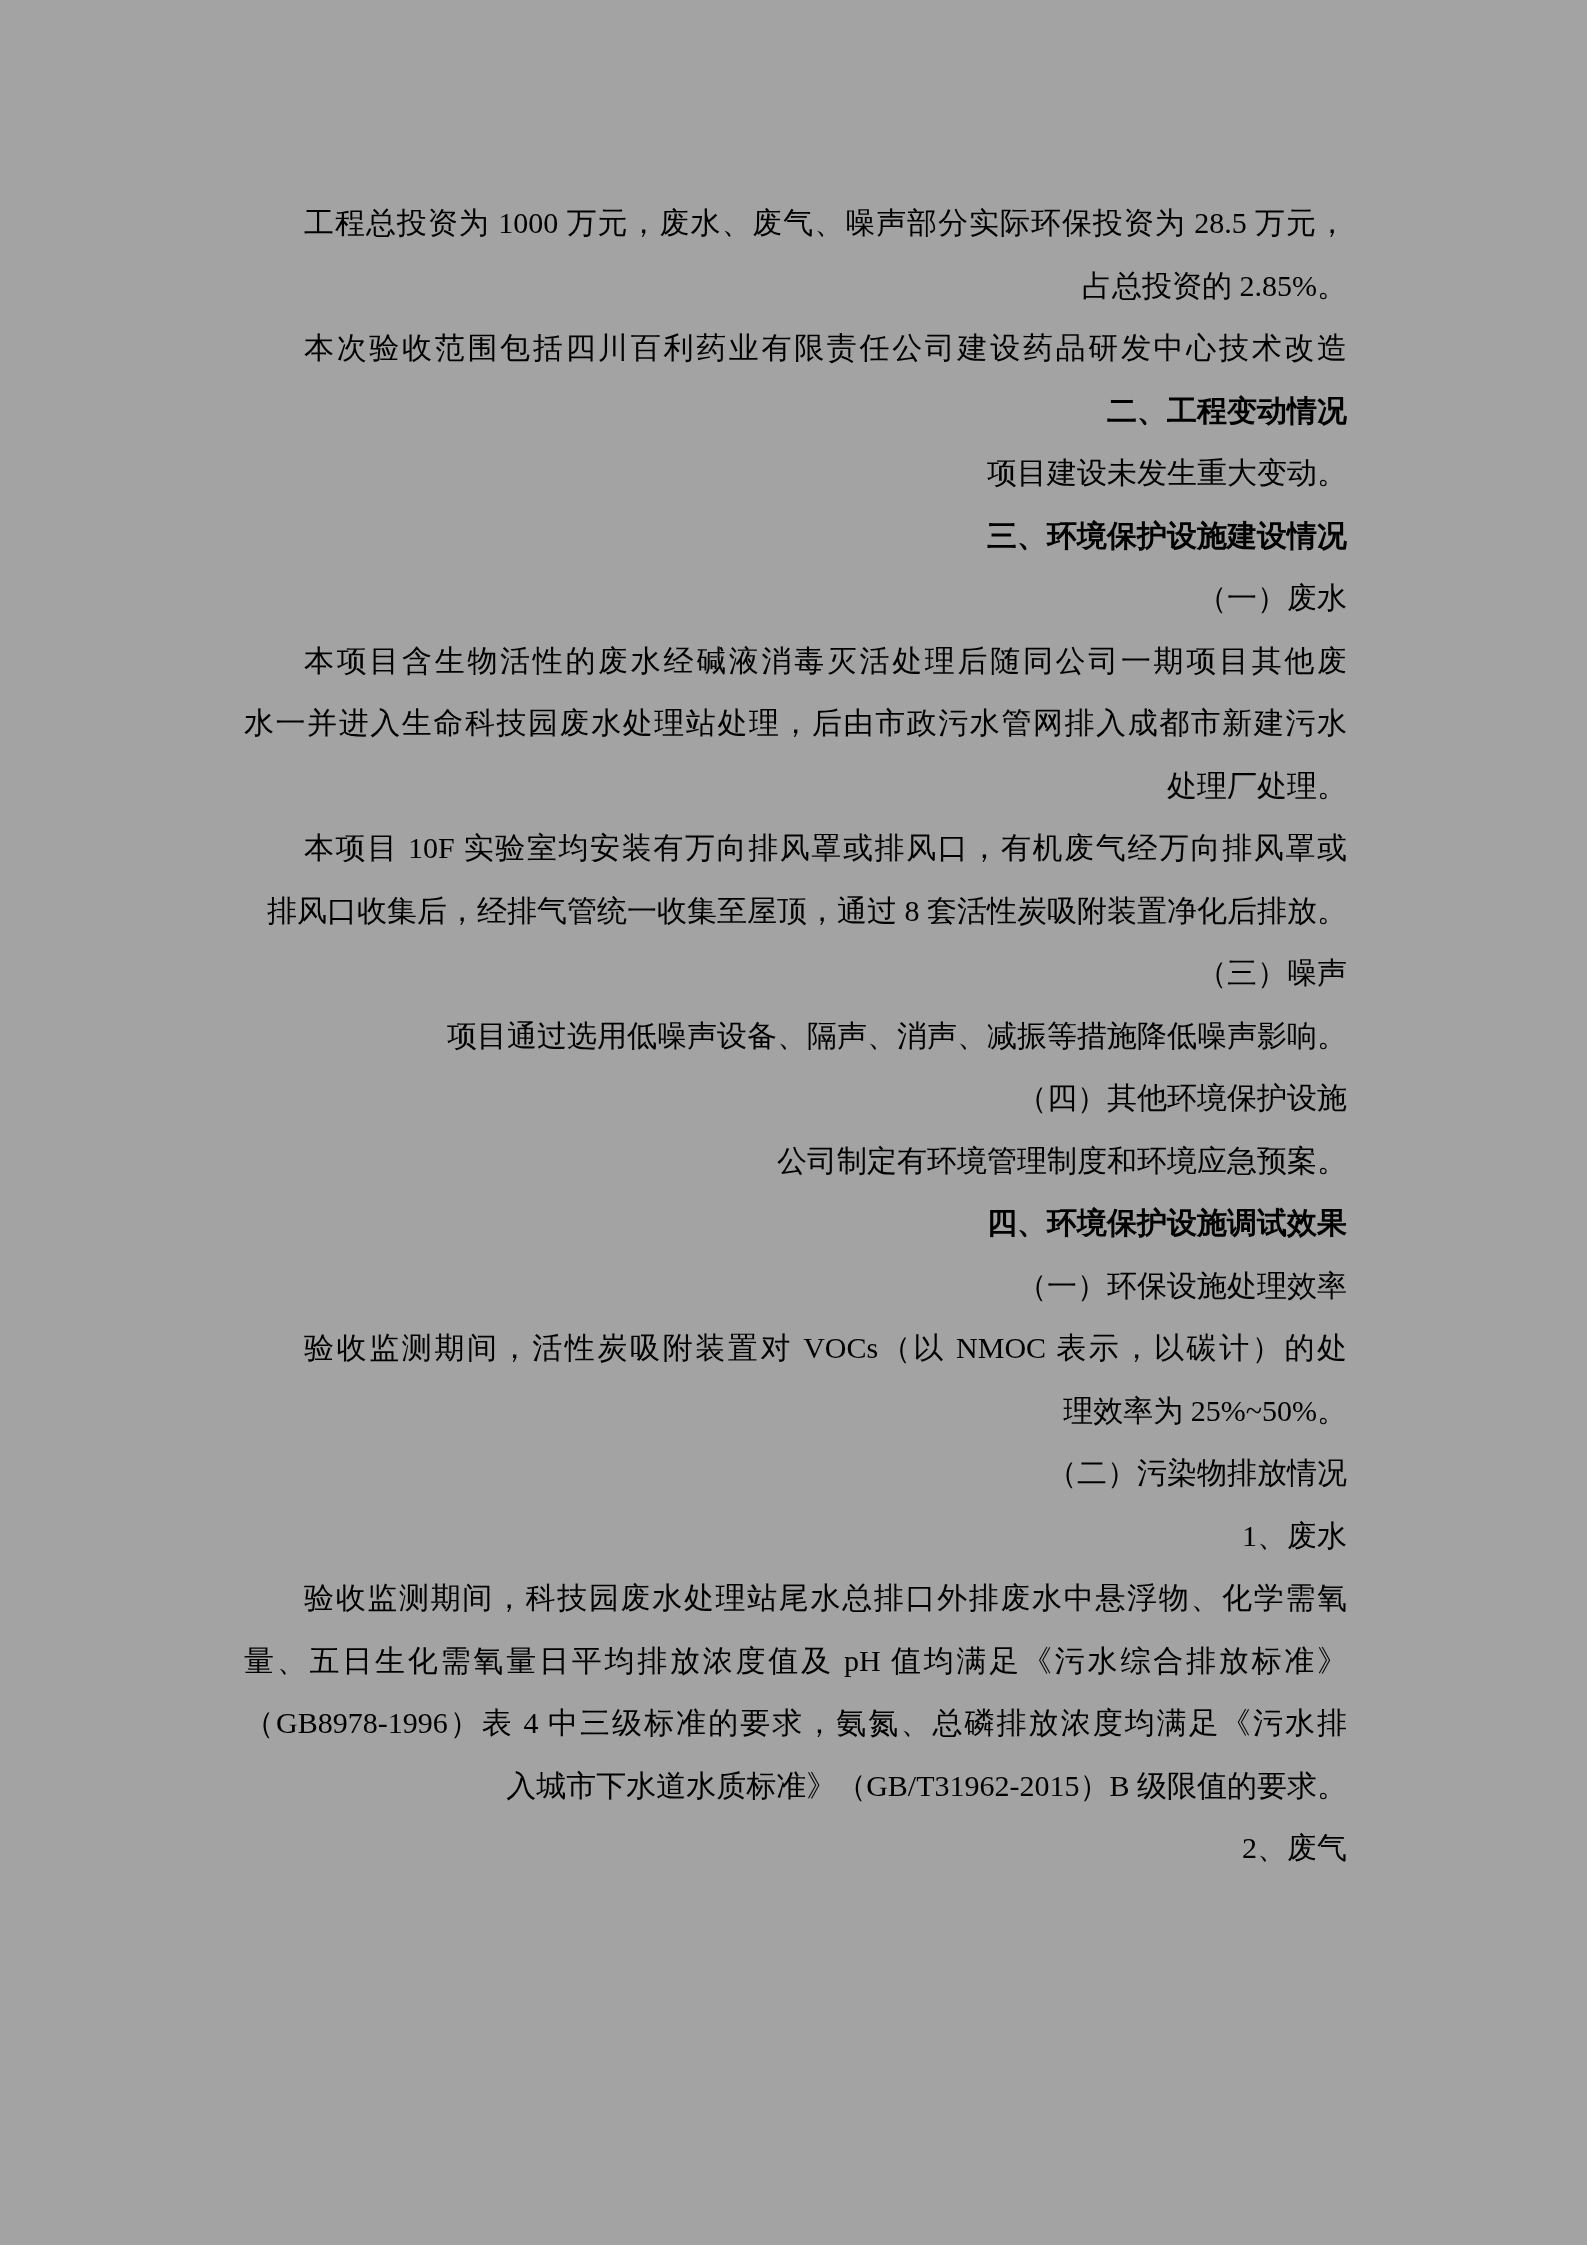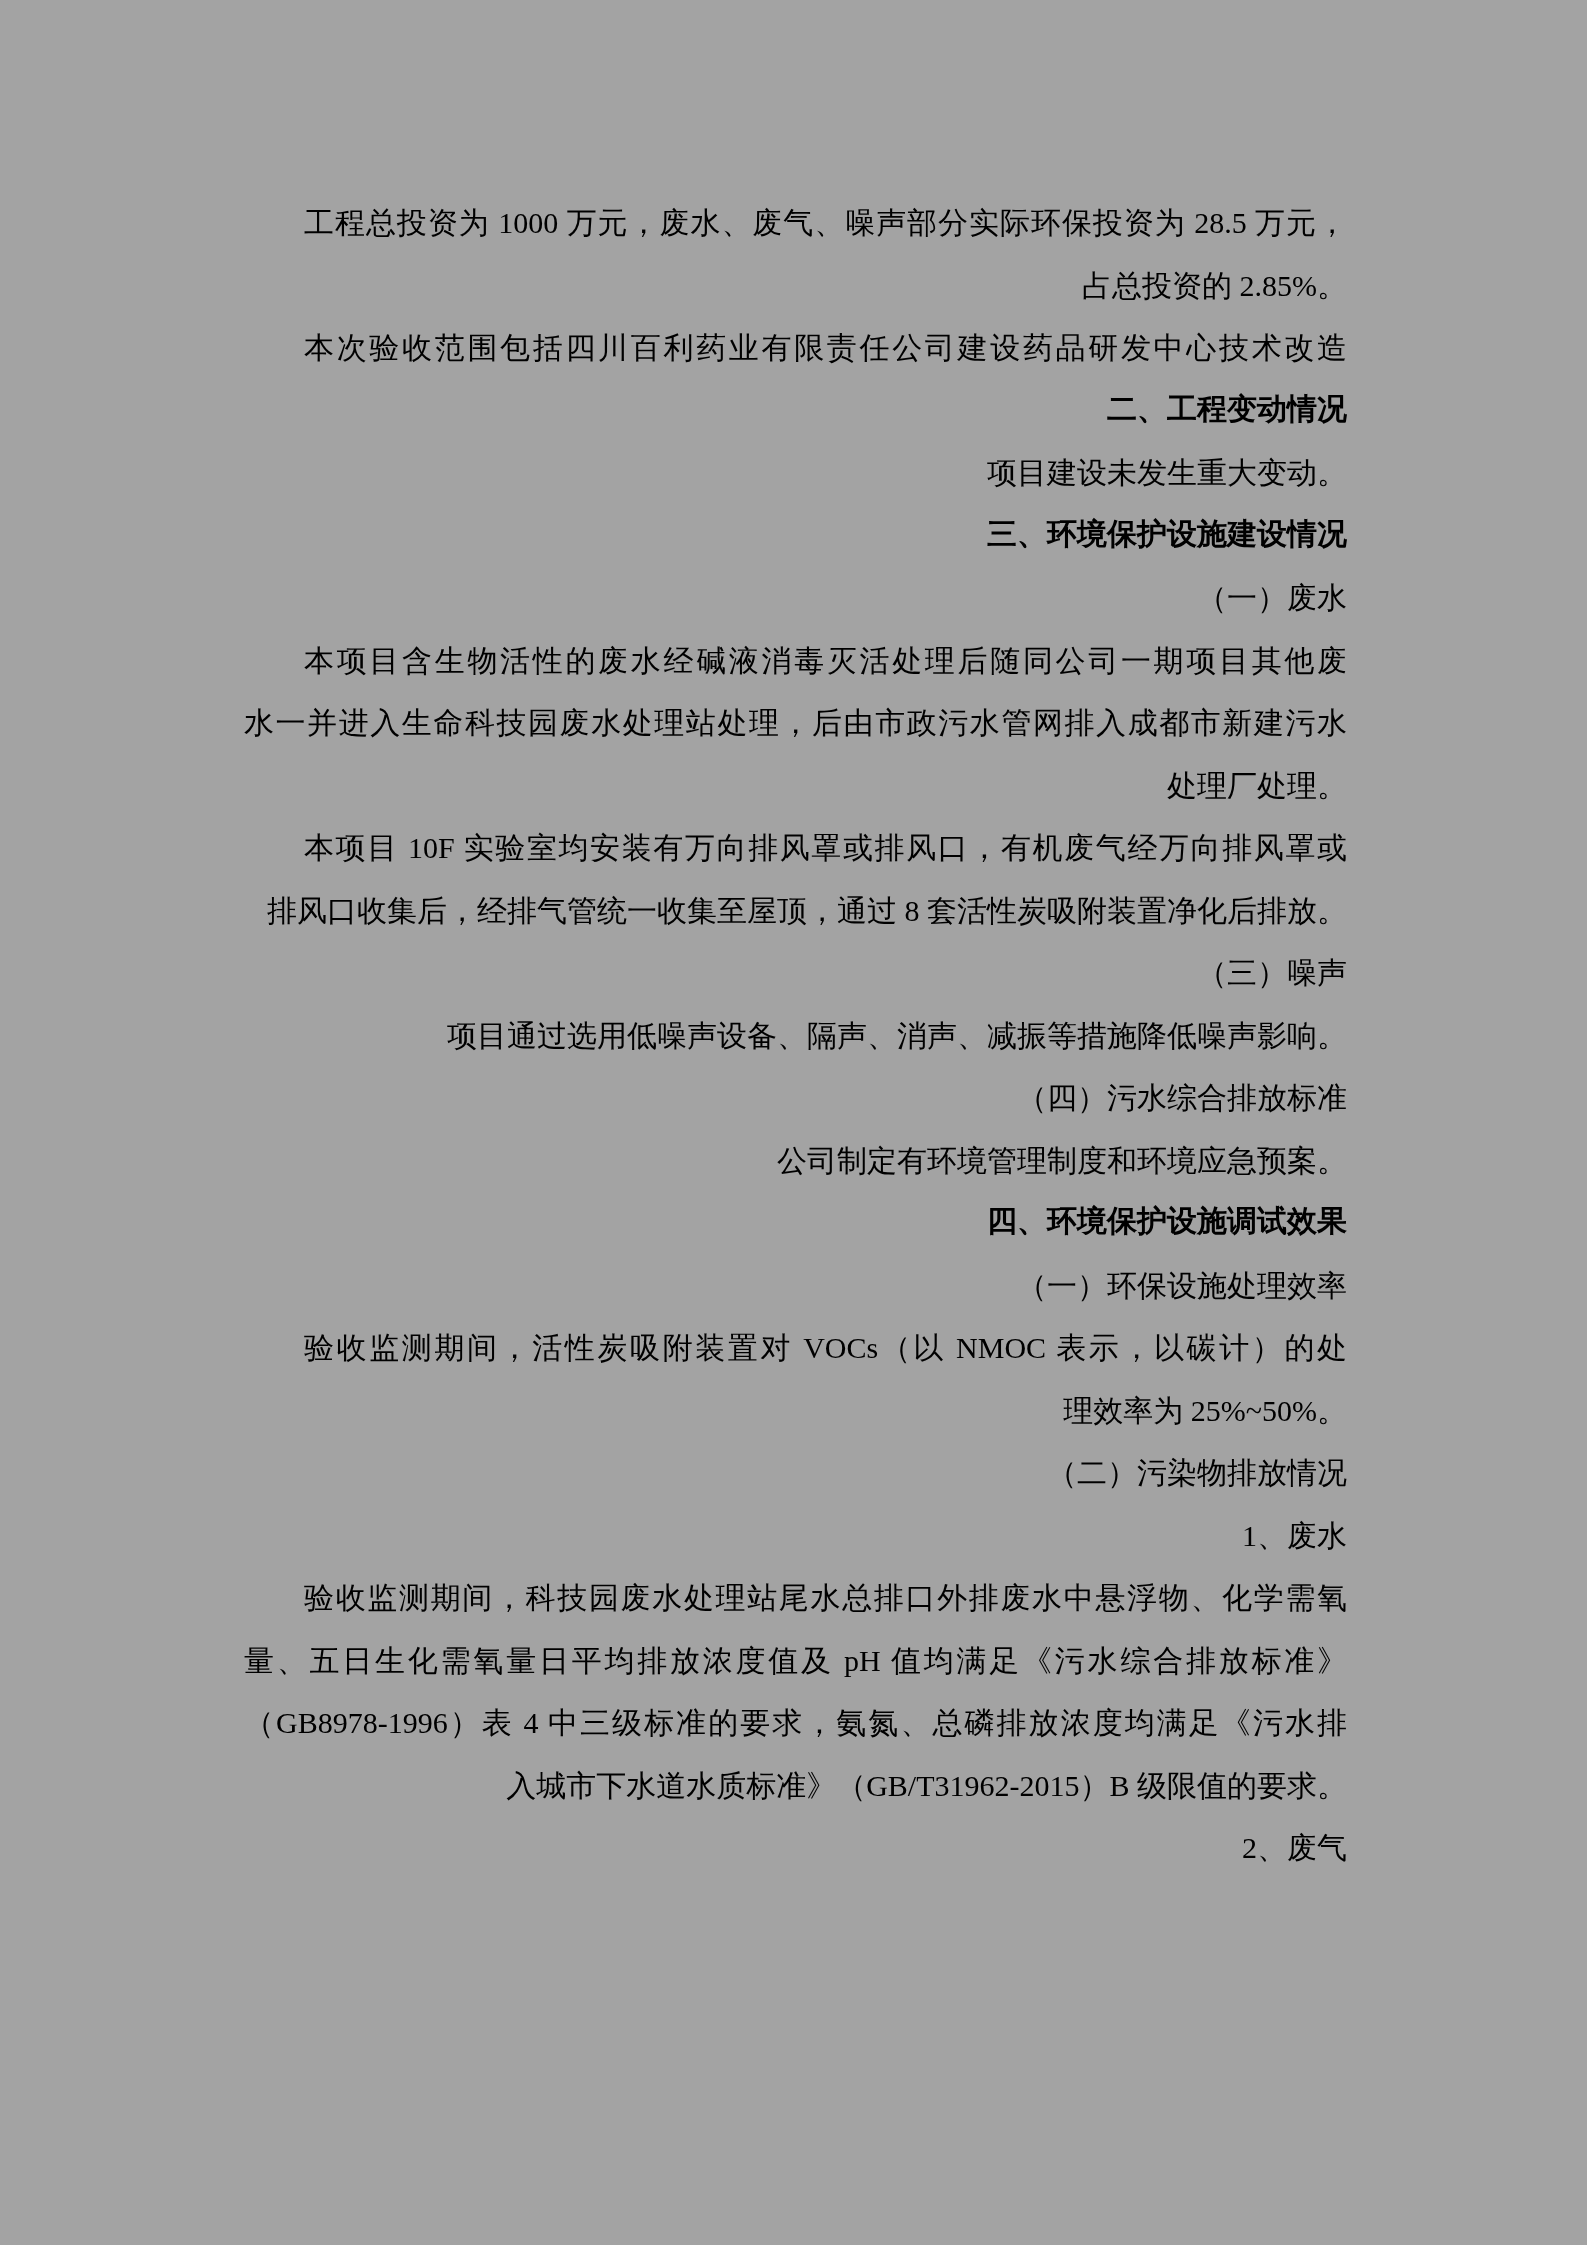--- a/index.html
+++ b/index.html
@@ -32,21 +32,21 @@
     white-space: normal;
   }
   .line.indent {
     text-indent: 2em;
   }
   .line.fill {
     text-align: justify;
     text-align-last: justify;
   }
   .line.heading {
-    font-family: Liberation Mono, monospace;
+    font-family: Liberation Serif, serif;
     font-weight: bold;
   }
 </style>
 </head>
 <body>
 
 <div class="page">
   <div class="doc-body">
       <div class="line indent fill">工程总投资为 1000 万元，废水、废气、噪声部分实际环保投资为 28.5 万元，</div>
       <div class="line">占总投资的 2.85%。</div>
@@ -55,21 +55,21 @@
       <div class="line indent">项目建设未发生重大变动。</div>
       <div class="line indent heading">三、环境保护设施建设情况</div>
       <div class="line indent">（一）废水</div>
       <div class="line indent fill">本项目含生物活性的废水经碱液消毒灭活处理后随同公司一期项目其他废</div>
       <div class="line fill">水一并进入生命科技园废水处理站处理，后由市政污水管网排入成都市新建污水</div>
       <div class="line">处理厂处理。</div>
       <div class="line indent fill">本项目 10F 实验室均安装有万向排风罩或排风口，有机废气经万向排风罩或</div>
       <div class="line">排风口收集后，经排气管统一收集至屋顶，通过 8 套活性炭吸附装置净化后排放。</div>
       <div class="line indent">（三）噪声</div>
       <div class="line indent">项目通过选用低噪声设备、隔声、消声、减振等措施降低噪声影响。</div>
-      <div class="line indent">（四）污水综合排放标准</div>
+      <div class="line indent">（四）其他环境保护设施</div>
       <div class="line indent">公司制定有环境管理制度和环境应急预案。</div>
       <div class="line indent heading">四、环境保护设施调试效果</div>
       <div class="line indent">（一）环保设施处理效率</div>
       <div class="line indent fill">验收监测期间，活性炭吸附装置对 VOCs（以 NMOC 表示，以碳计）的处</div>
       <div class="line">理效率为 25%~50%。</div>
       <div class="line indent">（二）污染物排放情况</div>
       <div class="line indent">1、废水</div>
       <div class="line indent fill">验收监测期间，科技园废水处理站尾水总排口外排废水中悬浮物、化学需氧</div>
       <div class="line fill">量、五日生化需氧量日平均排放浓度值及 pH 值均满足《污水综合排放标准》</div>
       <div class="line fill">（GB8978-1996）表 4 中三级标准的要求，氨氮、总磷排放浓度均满足《污水排</div>

